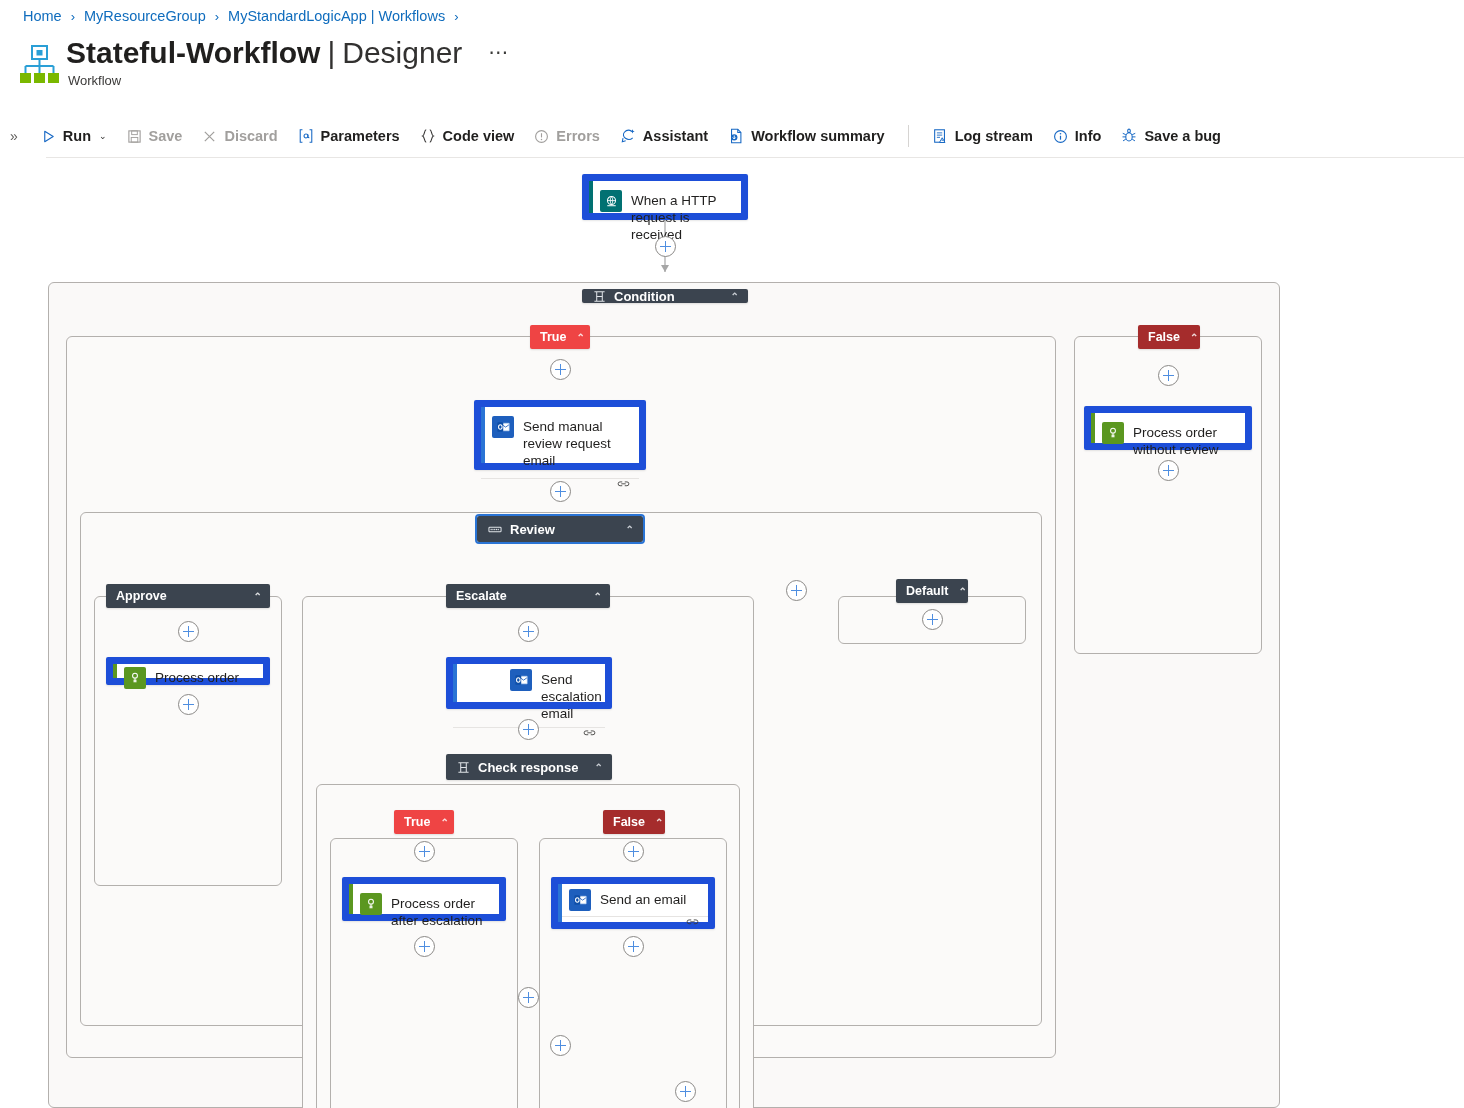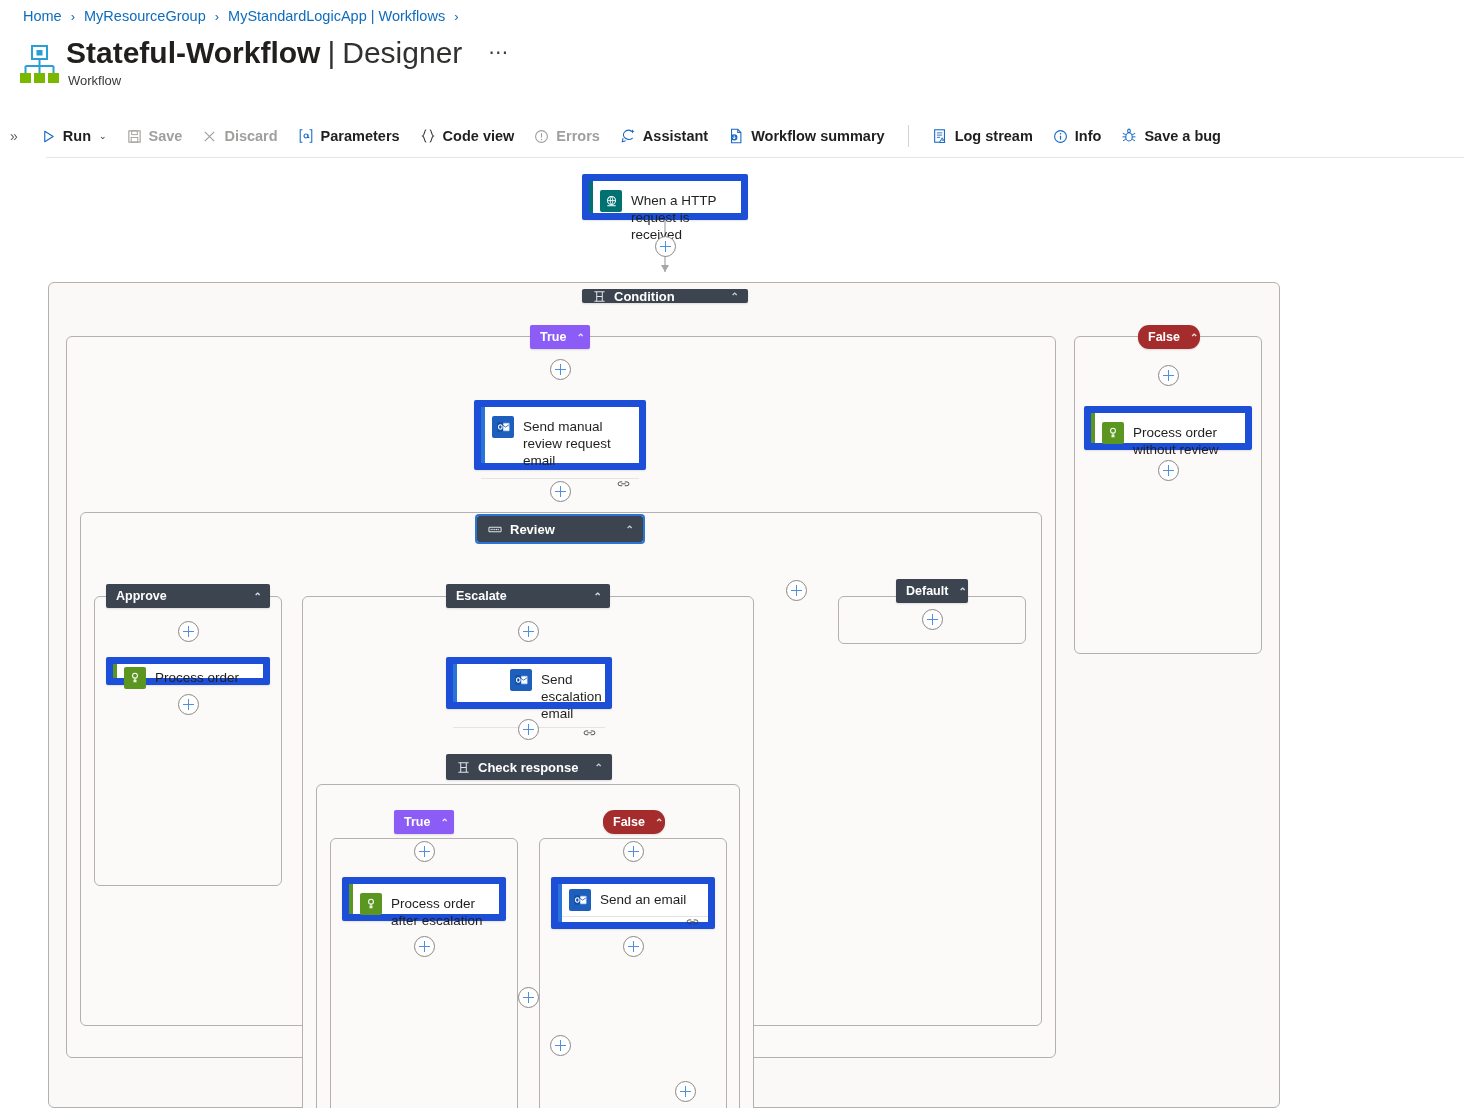--- a/index.html
+++ b/index.html
@@ -151,22 +151,22 @@
 
   
   .case-pill {
     position: absolute;
     border-radius: 2px; color: #ffffff;
     display: flex; align-items: center; justify-content: space-between;
     padding: 0 8px 0 10px; cursor: pointer;
     font-size: 12.5px; font-weight: bold;
     box-shadow: 0 1px 2px rgba(0,0,0,0.12);
   }
-  .pill-true { background: #8b5cf6; }
-  .pill-false { background: #a52c2c; border-radius: 11px; }
+  .pill-true { background: #ef4444; }
+  .pill-false { background: #a52c2c; }
   .pill-dark { background: #3b444f; }
   .case-pill .cp-caret { font-size: 10px; margin-left: 10px; opacity: .82; }
 
   
   .plus {
     position: absolute; width: 21px; height: 21px;
     border: 1px solid #8a8886; border-radius: 50%;
     background: #ffffff; cursor: pointer;
     display: flex; align-items: center; justify-content: center;
   }

